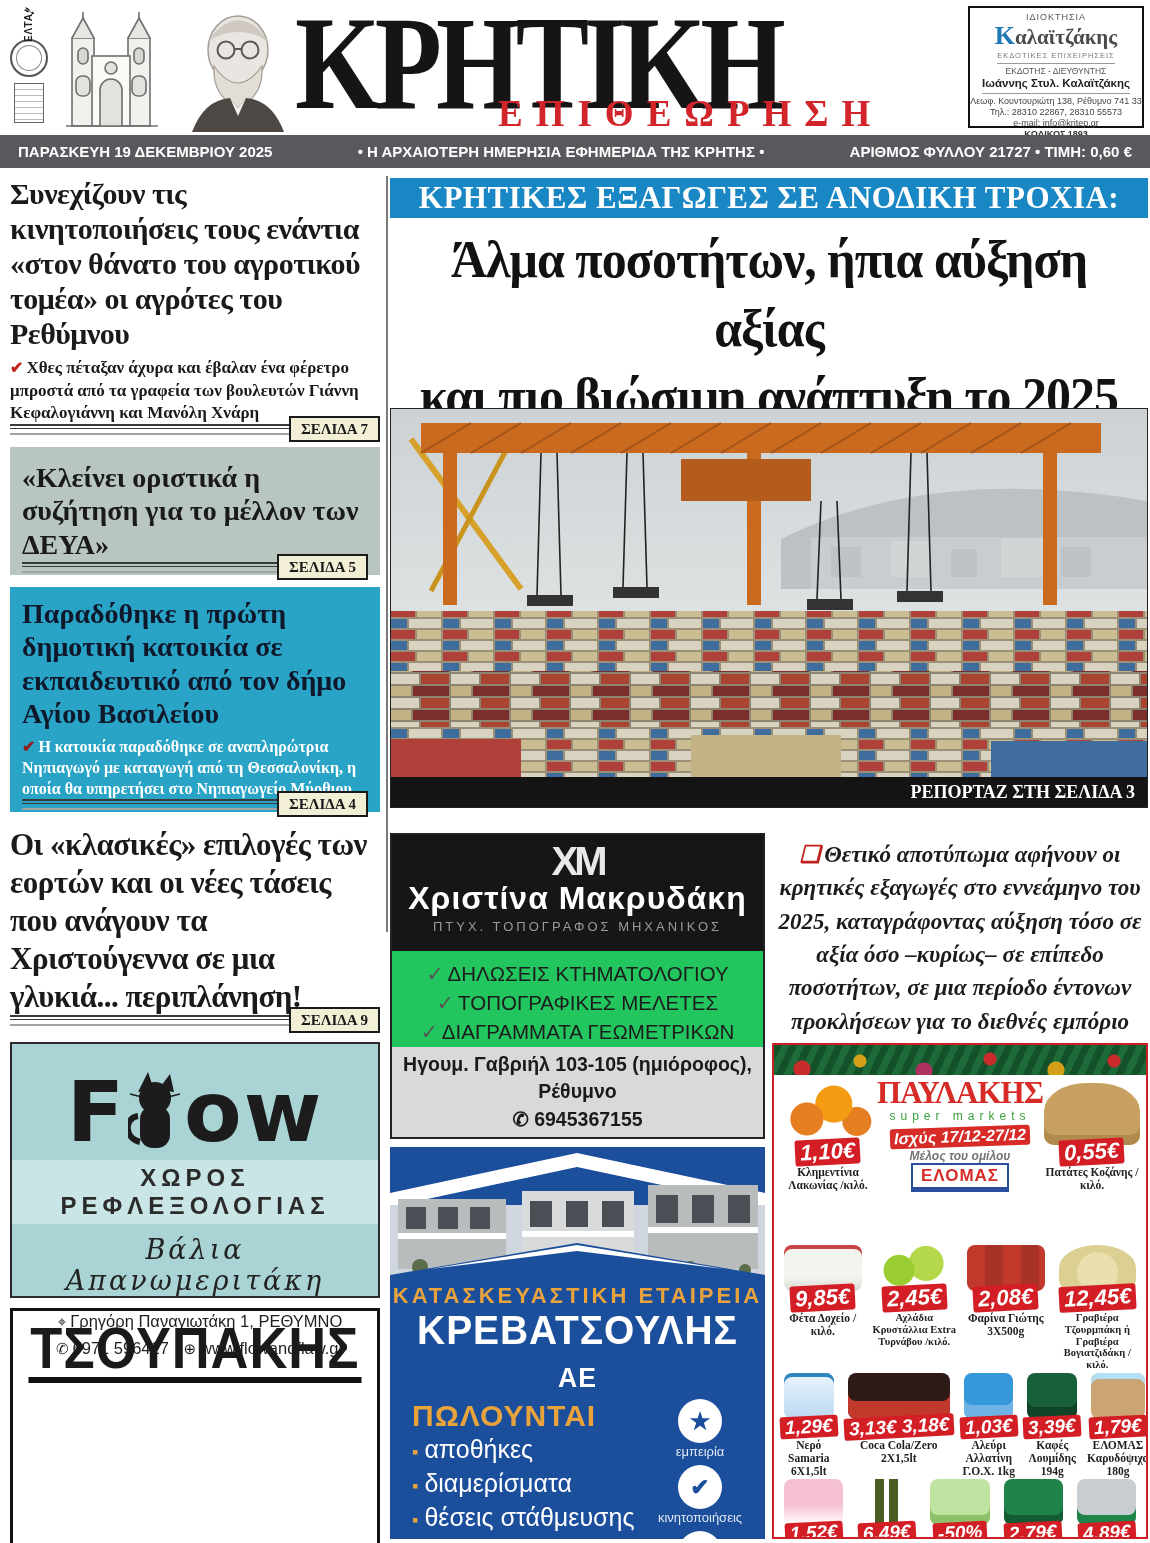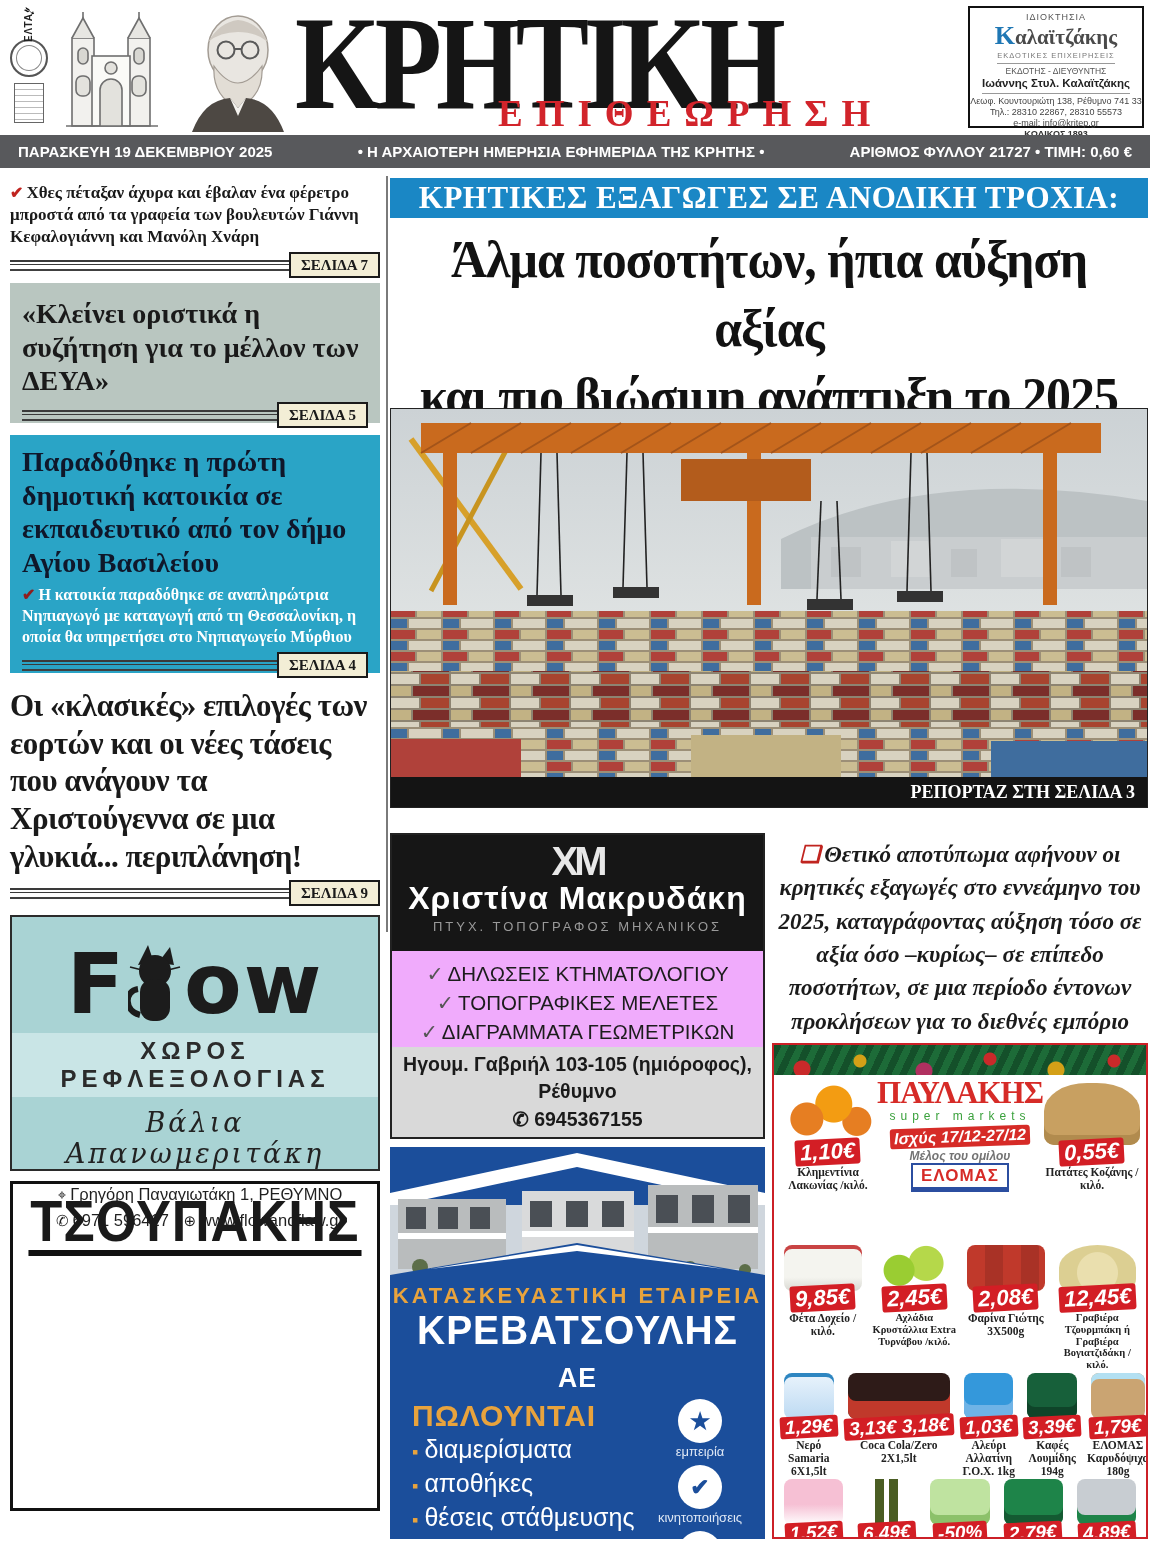--- a/index.html
+++ b/index.html
@@ -35,21 +35,21 @@
   #datebar{position:absolute;left:0;top:135px;width:1150px;height:33px;background:#58595c;color:#fff;
       display:flex;align-items:center;justify-content:space-between;font-weight:bold;font-size:15px;box-sizing:border-box;padding:0 18px;}
 
   
   #leftcol{position:absolute;left:10px;top:176px;width:370px;}
   .vdivider{position:absolute;left:386px;top:176px;width:2px;height:756px;background:#7a7a7a;}
   .headline{font-family:"Liberation Serif",serif;font-weight:bold;}
   .art1-headline{font-size:30px;line-height:1.17;letter-spacing:-.5px;}
   .subline{font-family:"Liberation Serif",serif;font-weight:bold;font-size:17px;line-height:1.3;margin-top:6px;}
   .chk{color:#c0241f;font-size:16px;margin-right:3px;}
-  .pagerule{position:relative;height:7px;border-top:2px solid #3a3a3a;border-bottom:2px solid #404040;margin-top:12px;}
+  .pagerule{position:relative;height:7px;border-top:2px solid #3a3a3a;border-bottom:2px solid #a3a3a3;}
   .pagerule .inner{height:1px;background:#3a3a3a;margin-top:2px;}
   .pagetag{position:absolute;right:0;top:-10px;background:#f3eed6;border:2px solid #1a1a1a;
       padding:0 10px;font-family:"Liberation Serif",serif;font-weight:bold;font-size:15px;line-height:22px;}
   .artbox{box-sizing:border-box;padding:10px 12px 2px 12px;margin-top:12px;position:relative;}
   .box-gray{background:#b9c6c0;}
   .box-cyan{background:#2aa4c6;}
   .red-kicker{color:#d1232a;font-weight:bold;font-size:25px;letter-spacing:.5px;font-family:"Liberation Sans",sans-serif;}
   .art2-headline{font-size:28px;line-height:1.2;margin-top:4px;}
   .art3-headline{font-size:28px;line-height:1.2;color:#0f172a;}
   .art3-sub{color:#fff;font-size:16px;}
@@ -79,21 +79,21 @@
   #lead-headline{position:absolute;left:388px;top:226px;width:762px;text-align:center;font-family:"Liberation Serif",serif;
       font-weight:bold;font-size:52px;line-height:1.32;color:#121212;letter-spacing:-1px;transform:scaleX(.96);transform-origin:center top;}
   #photo{position:absolute;left:390px;top:408px;width:758px;height:400px;border:1px solid #222;box-sizing:border-box;background:#dfe2e2;}
   #photo svg{display:block;}
   #photo-caption{position:absolute;left:0;bottom:0;width:100%;height:30px;background:#141414;color:#fff;
       font-family:"Liberation Serif",serif;font-weight:bold;font-size:18px;line-height:30px;text-align:right;box-sizing:border-box;padding-right:12px;}
   #lead-summary{position:absolute;left:778px;top:838px;width:364px;text-align:center;font-family:"Liberation Serif",serif;
       font-weight:bold;font-style:italic;font-size:23px;line-height:1.45;color:#1b1b1b;}
 
   
-  #makrydaki-ad{position:absolute;left:390px;top:833px;width:375px;height:306px;border:2px solid #222;box-sizing:border-box;background:#f0abfc;}
+  #makrydaki-ad{position:absolute;left:390px;top:833px;width:375px;height:306px;border:2px solid #222;box-sizing:border-box;background:#22c55e;}
   .mk-head{background:#161616;color:#fff;text-align:center;height:116px;box-sizing:border-box;padding-top:6px;}
   .mk-logo{font-weight:900;font-size:40px;letter-spacing:-4px;color:#e8e8e8;line-height:1;}
   .mk-name{font-weight:bold;font-size:32px;letter-spacing:1px;line-height:1.1;}
   .mk-title{color:#9a9a9a;font-size:13px;letter-spacing:3px;margin-top:3px;}
   .mk-body{text-align:center;font-size:20.5px;line-height:1.42;padding:8px 6px 4px 6px;color:#1c1c1c;}
   .mk-body .sv{display:block;}
   .mk-check{color:#555;margin-right:4px;}
   .mk-foot{background:#d9d9d9;text-align:center;font-weight:bold;font-size:19.5px;line-height:1.4;padding:4px 0;position:absolute;bottom:0;width:100%;box-sizing:border-box;}
 
   
@@ -218,20 +218,21 @@
     <span>ΠΑΡΑΣΚΕΥΗ  19  ΔΕΚΕΜΒΡΙΟΥ  2025</span>
     <span>• Η ΑΡΧΑΙΟΤΕΡΗ ΗΜΕΡΗΣΙΑ ΕΦΗΜΕΡΙΔΑ ΤΗΣ ΚΡΗΤΗΣ •</span>
     <span>ΑΡΙΘΜΟΣ ΦΥΛΛΟΥ 21727  •  ΤΙΜΗ: 0,60 €</span>
   </div>
 
   <div class="vdivider"></div>
 
   <div id="leftcol">
 
     <div>
+      <div class="headline art1-headline">Συνεχίζουν τις κινητοποιήσεις τους ενάντια «στον θάνατο του αγροτικού τομέα» οι αγρότες του Ρεθύμνου</div>
       <div class="subline"><span class="chk">✔</span><span>Χθες πέταξαν άχυρα και έβαλαν ένα φέρετρο μπροστά από τα γραφεία των βουλευτών Γιάννη Κεφαλογιάννη και Μανόλη Χνάρη</span></div>
       <div class="pagerule">
           <div class="inner"></div>
           <span class="pagetag">ΣΕΛΙΔΑ 7</span>
         </div>
     </div>
 
     <div class="artbox box-gray">
       <div class="headline art2-headline">«Κλείνει οριστικά η συζήτηση για το μέλλον των ΔΕΥΑ»</div>
       <div class="pagerule">
@@ -411,22 +412,22 @@
           <circle cx="355" cy="123" r="6"></circle>
       </g>
       <polygon points="0,128 187,96 375,128" fill="#1b4e9b"></polygon>
       <polygon points="40,122 187,98 334,122 187,104" fill="#ffffff"></polygon>
     </svg>
     <div class="kv-kicker">ΚΑΤΑΣΚΕΥΑΣΤΙΚΗ ΕΤΑΙΡΕΙΑ</div>
     <div class="kv-name"><span>ΚΡΕΒΑΤΣΟΥΛΗΣ</span> <span class="ae">ΑΕ</span></div>
     <div class="kv-cols">
       <div class="kv-left">
         <div class="kv-sale">ΠΩΛΟΥΝΤΑΙ</div>
+        <div class="kv-item"><span class="bu">▪</span><span>αποθήκες</span></div>
         <div class="kv-item"><span class="bu">▪</span><span>διαμερίσματα</span></div>
-        <div class="kv-item"><span class="bu">▪</span><span>αποθήκες</span></div>
         <div class="kv-item"><span class="bu">▪</span><span>θέσεις στάθμευσης</span></div>
       </div>
       <div class="kv-badges">
         <div class="kv-badge">
           <div class="bico">★</div>
           <div class="blabel">εμπειρία</div>
         </div>
         <div class="kv-badge">
           <div class="bico">✔</div>
           <div class="blabel">κινητοποιήσεις</div>

